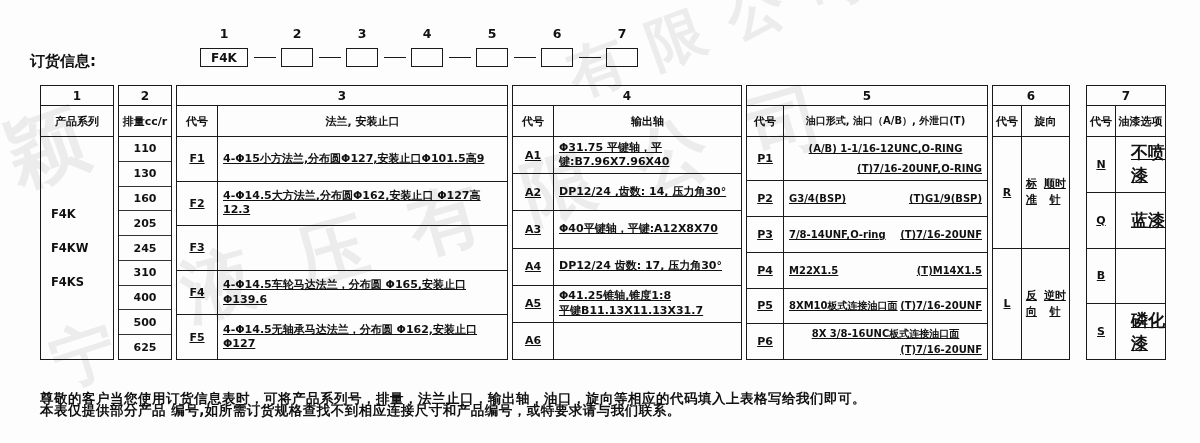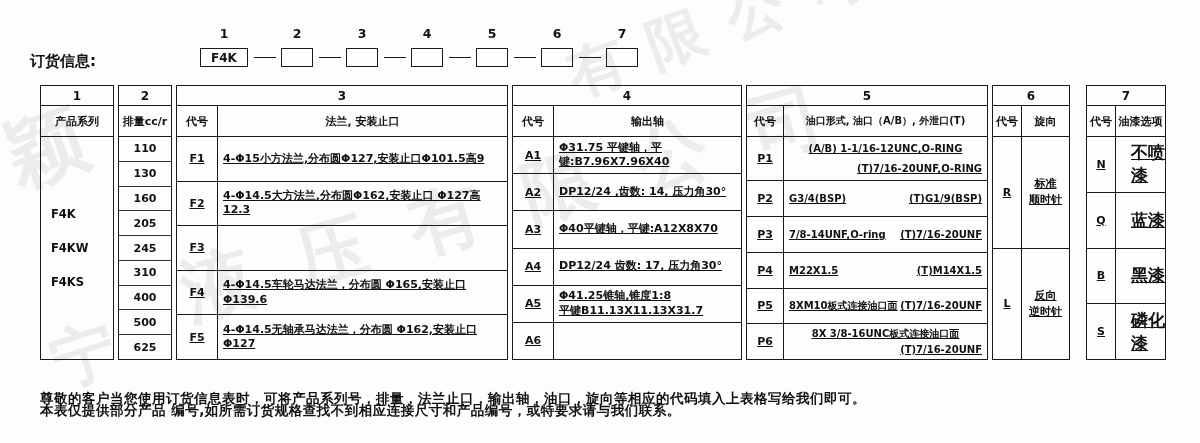--- a/index.html
+++ b/index.html
@@ -49,21 +49,21 @@
   .tbody { flex:1; display:flex; flex-direction:column; }
   .trow { flex:1; display:flex; border-bottom:1.2px solid #1a1a1a; min-height:0;text-decoration:underline; }
   .trow:last-child { border-bottom:none; }
   .code-c { flex:0 0 40px; border-right:1.5px solid #1a1a1a; display:flex; align-items:center;
             justify-content:center; font-size:11px; font-weight:600; }
   .desc-c { flex:1; display:flex; flex-direction:column; justify-content:center;
             padding:2px 5px; font-size:11px; font-weight:600; line-height:1.3; min-width:0; }
   .port-c { flex-direction:row; flex-wrap:wrap; align-items:center; font-size:10px; }
   .port-c .pt { margin-left:auto; text-align:right; }
   .g5 .trow:first-child { flex:1.25; }
-  .rot-c { flex:1; display:flex; flex-direction:column; align-items:center; justify-content:center;
+  .rot-c { flex:1; display:flex; flex-direction:row; align-items:center; justify-content:center;
            font-size:11px; font-weight:600; line-height:1.45;text-align:center; }
   .paint-c { flex:1; display:flex; align-items:center; justify-content:center;
              font-size:17px; font-weight:600;margin-left:15px; }
 
   .series-body { flex:1; display:flex; flex-direction:column; justify-content:center; gap:20px;
                  padding-left:10px; font-size:11.5px; font-weight:600; }
   .disp-row { flex:1; display:flex; align-items:center; justify-content:center;
               font-size:11px; font-weight:600; border-bottom:1px solid #333; }
   .disp-row:last-child { border-bottom:none; }
 
@@ -325,21 +325,20 @@
       <div class="trow">
         <div class="code-c">N</div>
         <div class="paint-c">不喷漆</div>
       </div>
       <div class="trow">
         <div class="code-c">Q</div>
         <div class="paint-c">蓝漆</div>
       </div>
       <div class="trow">
         <div class="code-c">B</div>
-        <div class="paint-c">黑漆</div>
       </div>
       <div class="trow">
         <div class="code-c">S</div>
         <div class="paint-c">磷化漆</div>
       </div>
     </div>
   </div>
 
   <div class="footer-line fl1">尊敬的客户当您使用订货信息表时，可将产品系列号，排量，法兰止口，输出轴，油口，旋向等相应的代码填入上表格写给我们即可。</div>
   <div class="footer-line fl2">本表仅提供部分产品 编号,如所需订货规格查找不到相应连接尺寸和产品编号，或特要求请与我们联系。</div>

